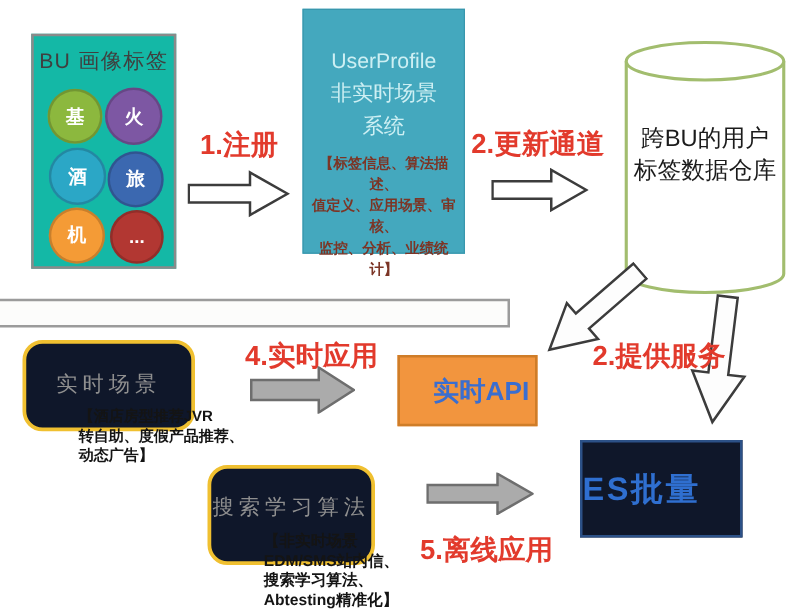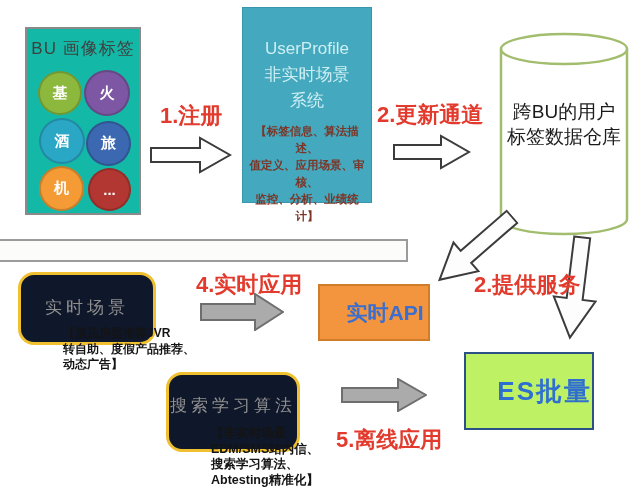--- a/index.html
+++ b/index.html
@@ -37,22 +37,22 @@
   .scene-title{text-align:center;color:#8f8f8f;font-size:17px;letter-spacing:4px;}
   .scene-rt .scene-title{padding-top:21px;}
   .scene-nrt .scene-title{padding-top:19px;}
   .note{color:#141414;font-weight:bold;white-space:pre-line;margin-left:28px;}
   .note-rt{left:35px;top:326px;width:140px;font-size:12px;line-height:15.5px;}
   .note-nrt{left:183px;top:426px;width:140px;font-size:12.5px;line-height:15.5px;}
 
   
   .api-box{left:318px;top:284px;width:112px;height:57px;background:#f2953e;border:2px solid #cf7d28;box-sizing:border-box;
     display:flex;align-items:center;justify-content:center;color:#3a6ed0;font-size:21px;font-weight:bold;padding-left:22px;}
-  .es-box{left:464px;top:352px;width:130px;height:78px;background:#bef264;border:2px solid #2c5187;box-sizing:border-box;
-    display:flex;align-items:center;justify-content:flex-end;color:#2f6fd0;font-size:26px;font-weight:bold;letter-spacing:2px;}
+  .es-box{left:464px;top:352px;width:130px;height:78px;background:#0f172a;border:2px solid #2c5187;box-sizing:border-box;
+    display:flex;align-items:center;justify-content:flex-start;color:#2f6fd0;font-size:26px;font-weight:bold;letter-spacing:2px;}
 </style>
 </head>
 <body>
 
 <div class="canvas">
 
   <div class="abs bu-box">
     <div class="bu-title">BU 画像标签</div>
     <div class="tag-circle" style="left: 11px; top: 42px; width: 44px; height: 44px; background: rgb(140, 184, 62);">
         <span>基</span>

